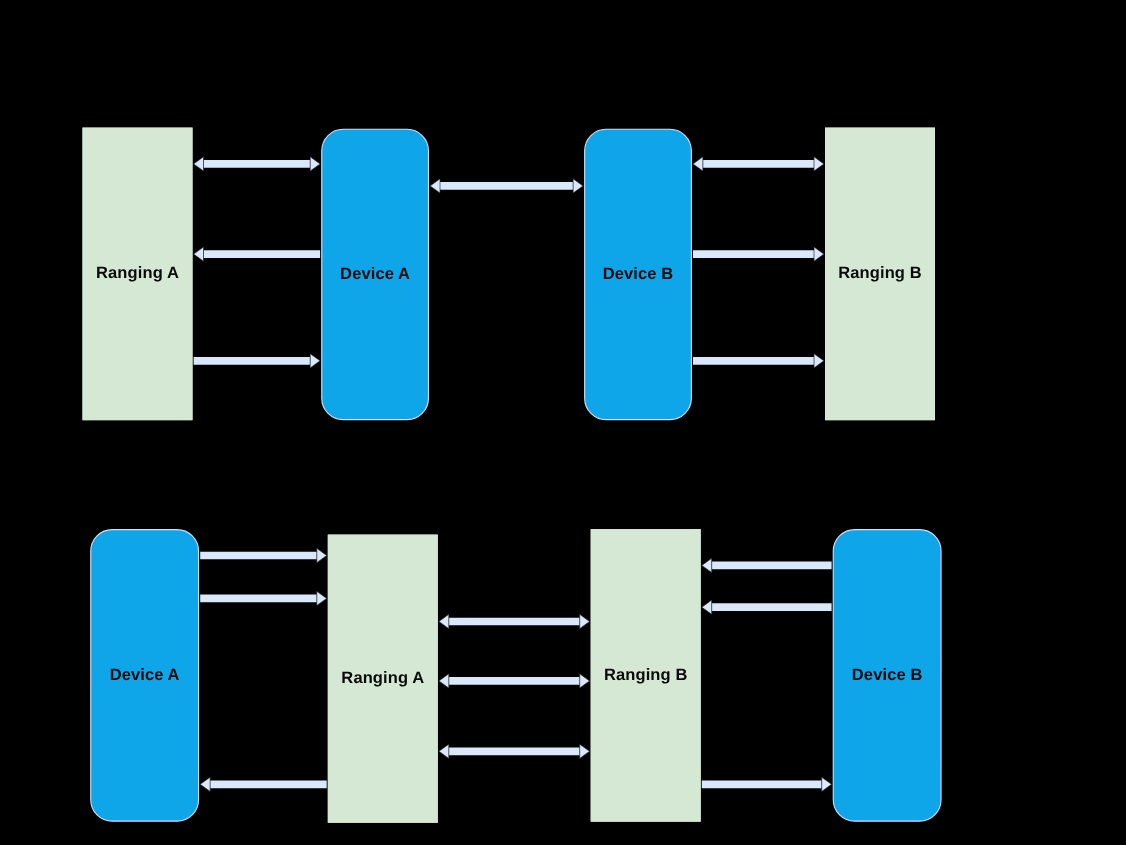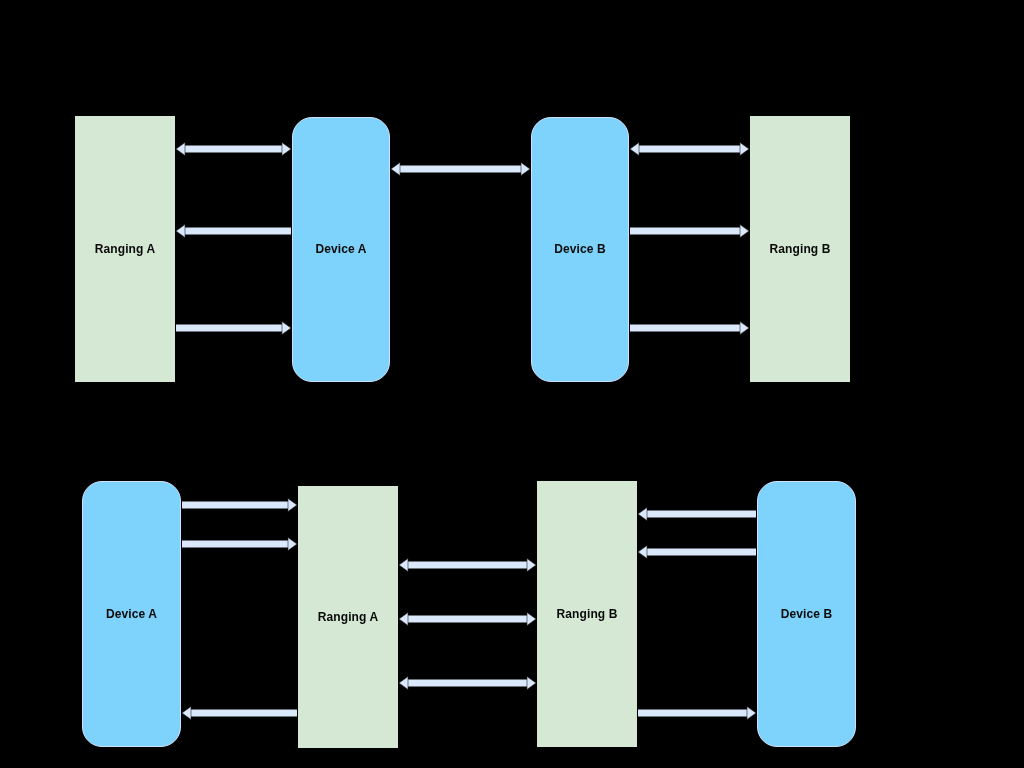--- a/index.html
+++ b/index.html
@@ -16,34 +16,34 @@
     overflow: hidden;
     font-family: "Liberation Sans", "DejaVu Sans", sans-serif;
   }
   .node {
     position: absolute;
     box-sizing: border-box;
     display: flex;
     align-items: center;
     justify-content: center;
     color: #0a0a0a;
-    font-size: 12px;
+    font-size: 15px;
     font-weight: bold;
     letter-spacing: 0.1px;
     line-height: 1.2;
     text-align: center;
     user-select: none;
   }
   .node.ranging {
     background: #d5e8d4;
     border: 1px solid #d5e8d4;
     border-radius: 0;
   }
   .node.device {
-    background: #7dd3fc;
+    background: #0ea5e9;
     border: 1px solid #cfe0fa;
     border-radius: 20px;
   }
   .node-label {
     pointer-events: none;
   }
   .edges {
     position: absolute;
     left: 0;
     top: 0;

